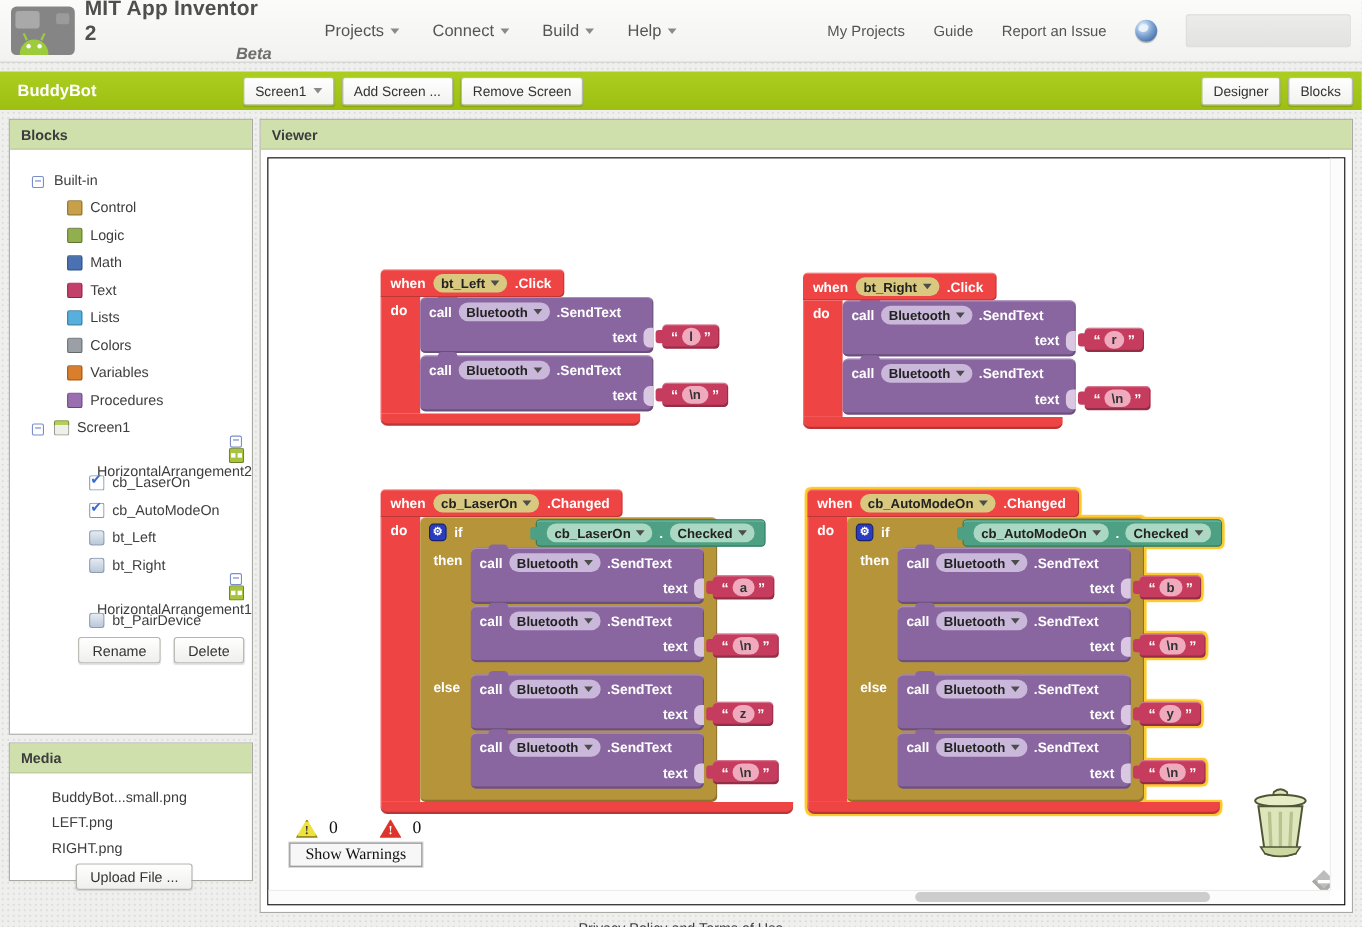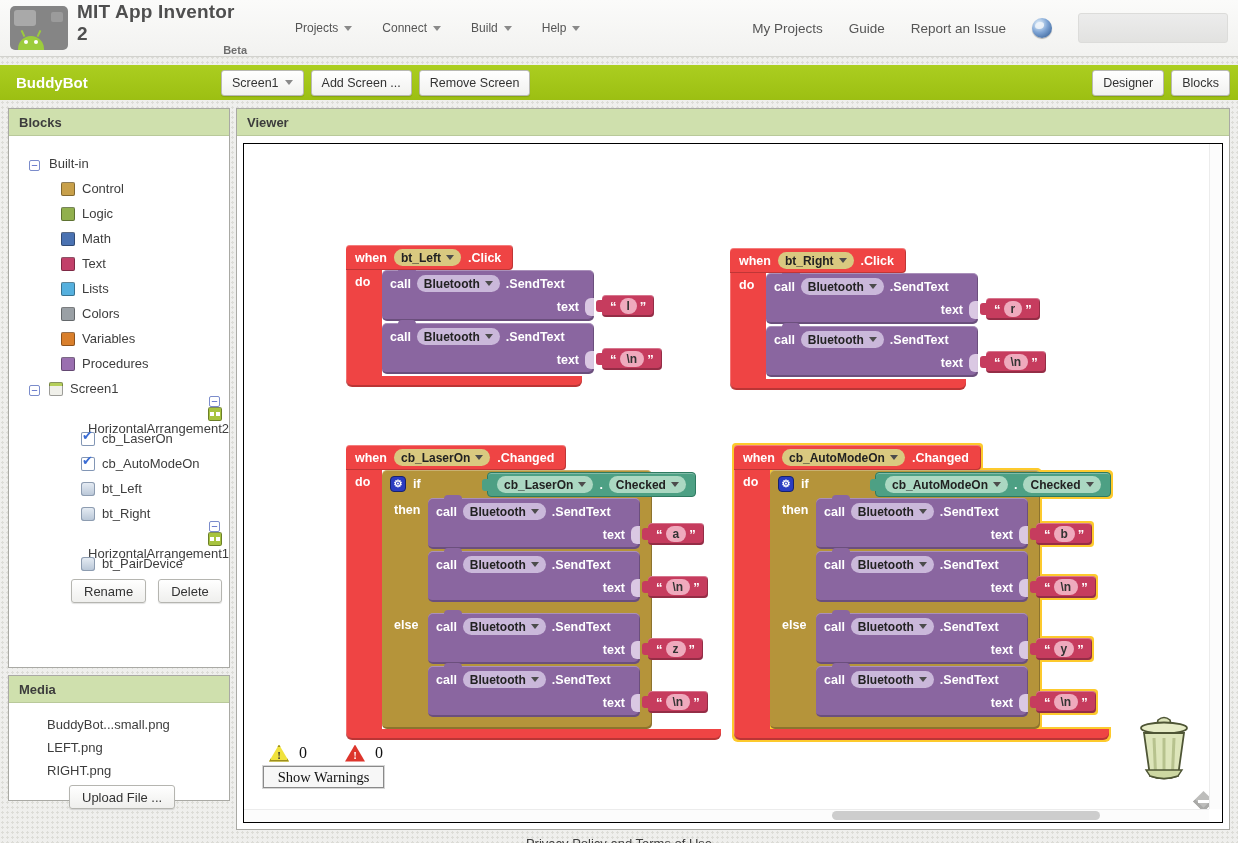--- a/index.html
+++ b/index.html
@@ -19,23 +19,23 @@
   .logo{width:58px;height:44px;margin:0 0 0 10px;background:#858585;border-radius:5px;position:relative;overflow:hidden;flex:none;}
   .logo .puzzle{position:absolute;left:4px;top:4px;width:22px;height:16px;background:#a9a9a9;border-radius:3px;}
   .logo .puzzle2{position:absolute;right:5px;top:6px;width:12px;height:10px;background:#9b9b9b;border-radius:2px;}
   .logo .head{position:absolute;left:8px;bottom:-8px;width:26px;height:22px;background:#9ccc3c;border-radius:13px 13px 0 0;}
   .logo .eye1,.logo .eye2{position:absolute;bottom:6px;width:4px;height:4px;background:#fff;border-radius:50%;}
   .logo .eye1{left:14px;} .logo .eye2{left:24px;}
   .logo .ant1,.logo .ant2{position:absolute;width:2px;height:7px;background:#9ccc3c;bottom:13px;}
   .logo .ant1{left:12px;transform:rotate(-25deg);} .logo .ant2{left:28px;transform:rotate(25deg);}
   .brand{margin-left:9px;width:170px;flex:none;}
   .brand .t{font-size:19px;font-weight:bold;color:#4f4f4f;letter-spacing:.2px;}
-  .brand .b{font-size:11px;font-weight:bold;color:#6e6e6e;text-align:right;margin-top:-1px;}
+  .brand .b{font-size:15px;font-weight:bold;color:#6e6e6e;text-align:right;margin-top:-1px;font-style:italic;}
   .mainmenus{display:flex;gap:30px;margin-left:48px;}
-  .menu-item{display:inline-flex;align-items:center;gap:6px;font-size:12px;color:#555;cursor:pointer;}
+  .menu-item{display:inline-flex;align-items:center;gap:6px;font-size:15px;color:#555;cursor:pointer;}
   .dna{width:0;height:0;border-left:4px solid transparent;border-right:4px solid transparent;border-top:5px solid #8a8a8a;}
   .hdr-right{margin-left:auto;display:flex;align-items:center;gap:26px;padding-right:10px;text-align:center;}
   .hdr-link{font-size:13.5px;color:#555;cursor:pointer;white-space:nowrap;}
   .globe{width:20px;height:20px;border-radius:50%;position:relative;flex:none;
     background:radial-gradient(circle at 35% 30%, #d9e9f7 8%, #7ea4d4 45%, #3f689e 85%);box-shadow:0 1px 1px rgba(0,0,0,.3);}
   .globe::after{content:"";position:absolute;left:3px;top:4px;width:9px;height:7px;background:#eef4fa;border-radius:60% 40% 55% 45%;opacity:.9;}
   .acctbox{width:150px;height:30px;border-radius:3px;background:linear-gradient(#ececec,#e2e2e0);border:1px solid #dcdcda;flex:none;}
 
   
   .projbar{position:absolute;left:0;top:65px;width:1238px;height:35px;

